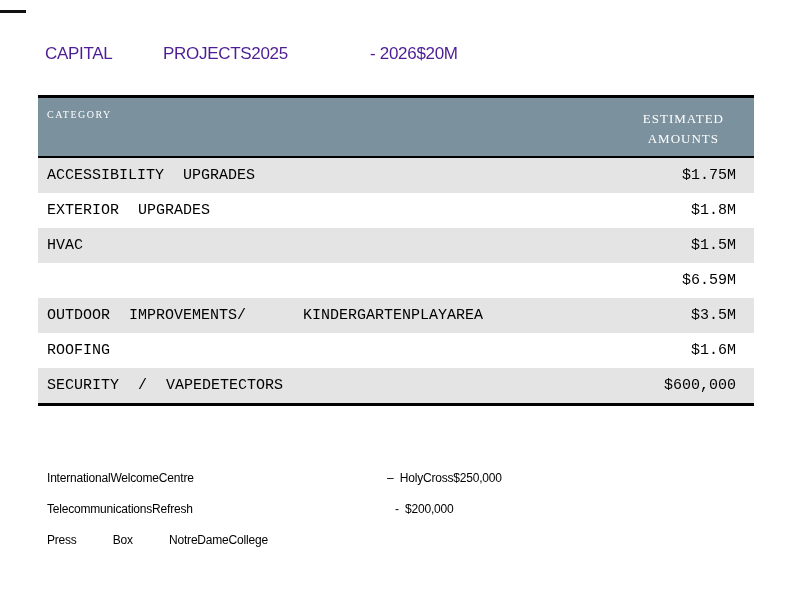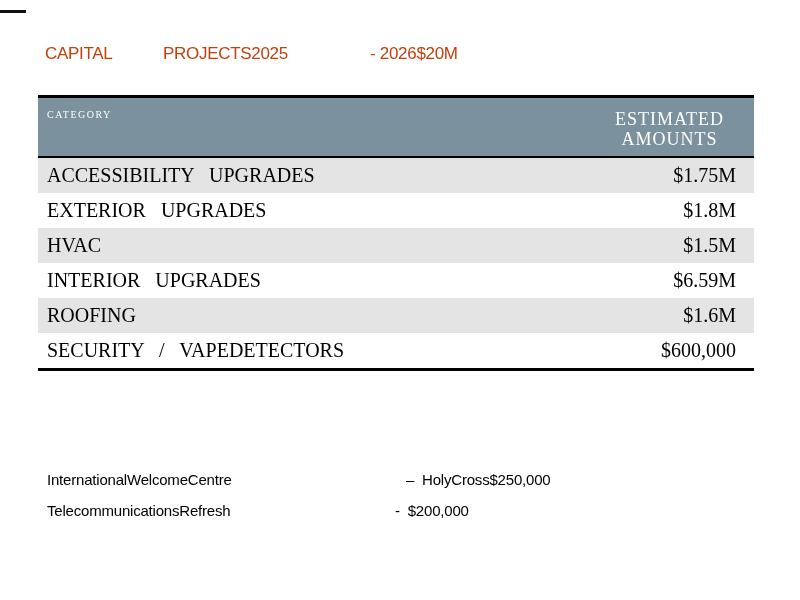--- a/index.html
+++ b/index.html
@@ -21,21 +21,21 @@
   
   .artifact {
     position: absolute; left: 0; top: 10px;
     width: 26px; height: 3px; background: #111;
   }
 
   
   .title-row { position: absolute; top: 44px; left: 0; width: 800px; height: 22px; }
   .title-row span {
     position: absolute; top: 0;
-    font-size: 17px; letter-spacing: -0.3px; color: #c2410c;
+    font-size: 17px; letter-spacing: -0.3px; color: #4c1d95;
     white-space: pre;
   }
   .t1 { left: 45px; }
   .t2 { left: 163px; }
   .t3 { left: 370px; }
 
   
   .capital-table {
     position: absolute; left: 38px; top: 95px; width: 716px;
     border-top: 3px solid var(--border-color);
@@ -50,42 +50,42 @@
     font-family: "Liberation Serif", serif;
   }
   .th-cat {
     padding: 11px 0 0 9px;
     font-size: 10px; letter-spacing: 1.5px;
   }
   .th-amt {
     margin-left: auto; margin-right: 30px;
     padding-top: 11px;
     text-align: center;
-    font-size: 18px; letter-spacing: 1px; line-height: 20px;
+    font-size: 13px; letter-spacing: 1px; line-height: 20px;
   }
   .trow {
     display: flex; align-items: center;
     height: 35px;
-    font-family: Liberation Serif, serif;
-    font-size: 20px; color: #000;
+    font-family: Liberation Mono, monospace;
+    font-size: 15px; color: #000;
   }
   .trow:nth-child(odd) { background: var(--row-shaded); }
   .cat {
     padding-left: 9px;
     white-space: pre;
     word-spacing: 10px;
   }
   .amt { margin-left: auto; padding-right: 18px; }
 
   
   .notes { position: absolute; left: 47px; top: 471px; width: 620px; }
   .note-line {
     position: relative;
     height: 31px;
-    font-size: 15px; letter-spacing: -0.2px; color: #000;
+    font-size: 12px; letter-spacing: -0.2px; color: #000;
   }
   .note-left { white-space: pre; }
   .note-left.wide-gaps { word-spacing: 33px; }
   .note-right { position: absolute; top: 0; white-space: pre; }
 </style>
 </head>
 <body>
 
 <div class="page">
 
@@ -112,40 +112,44 @@
         </div>
         <div class="trow">
           <span class="cat">EXTERIOR UPGRADES</span>
           <span class="amt">$1.8M</span>
         </div>
         <div class="trow">
           <span class="cat">HVAC</span>
           <span class="amt">$1.5M</span>
         </div>
         <div class="trow">
-          <span class="cat">INTERIOR UPGRADES</span>
           <span class="amt">$6.59M</span>
+        </div>
+        <div class="trow">
+          <span class="cat">OUTDOOR IMPROVEMENTS/   KINDERGARTENPLAYAREA</span>
+          <span class="amt">$3.5M</span>
         </div>
         <div class="trow">
           <span class="cat">ROOFING</span>
           <span class="amt">$1.6M</span>
         </div>
         <div class="trow">
           <span class="cat">SECURITY / VAPEDETECTORS</span>
           <span class="amt">$600,000</span>
         </div>
       </div>
   </div>
 
   <div class="notes">
     <div class="note-line">
       <span class="note-left">InternationalWelcomeCentre</span>
-      <span class="note-right" style="left:359px;text-align:center;">–  HolyCross$250,000</span>
+      <span class="note-right" style="left:340px;text-align:center;">–  HolyCross$250,000</span>
     </div>
     <div class="note-line">
       <span class="note-left">TelecommunicationsRefresh</span>
       <span class="note-right" style="left:348px;">-  $200,000</span>
     </div>
     <div class="note-line">
+      <span class="note-left wide-gaps">Press Box NotreDameCollege</span>
     </div>
   </div>
 
 </div>
 
 </body></html>

